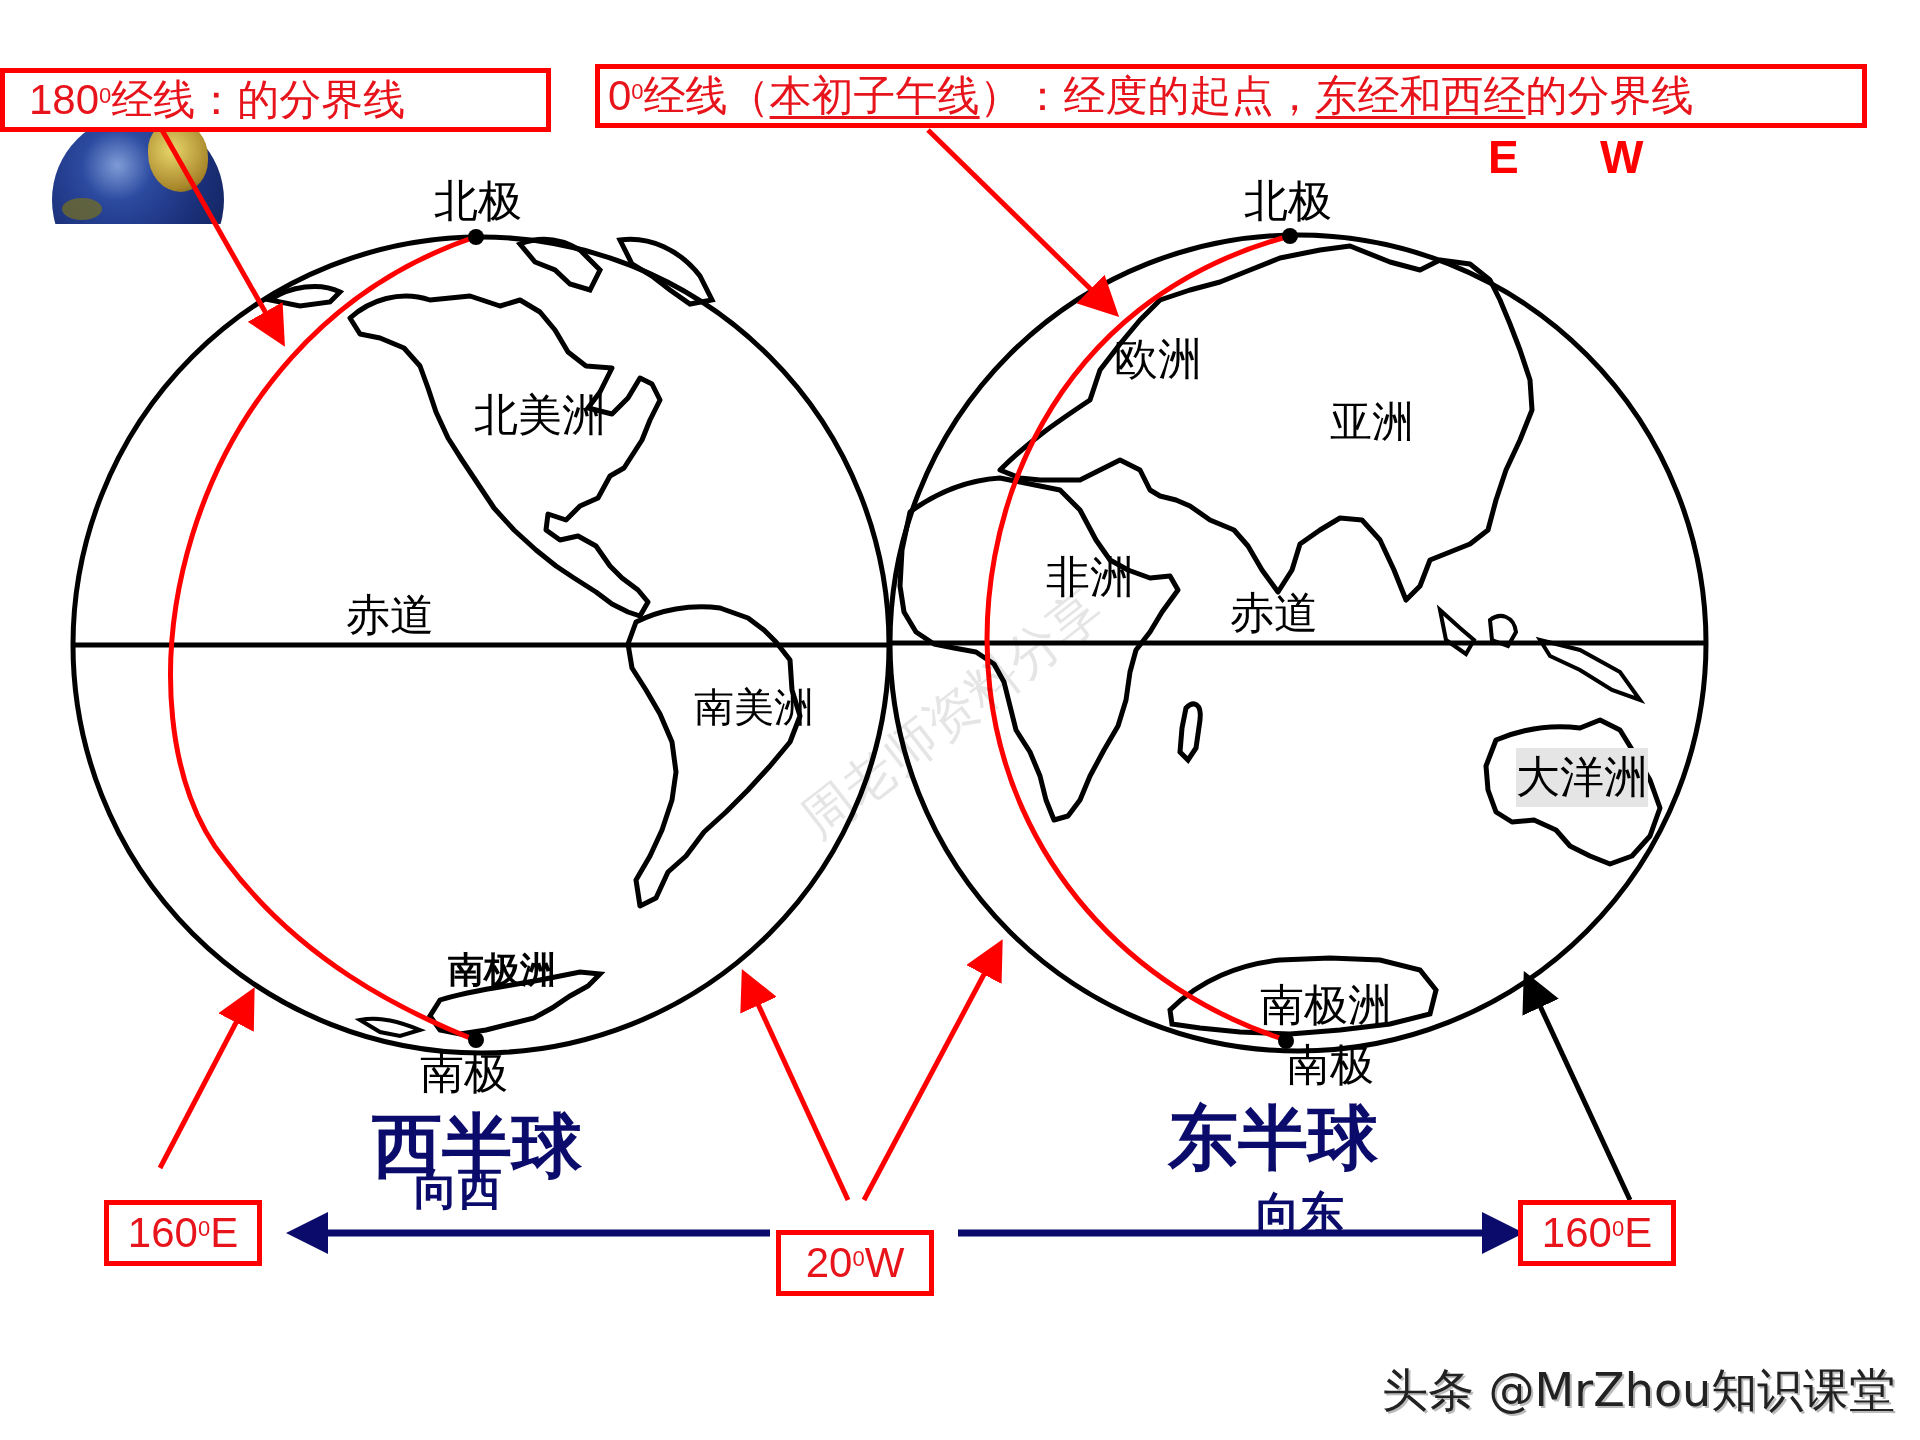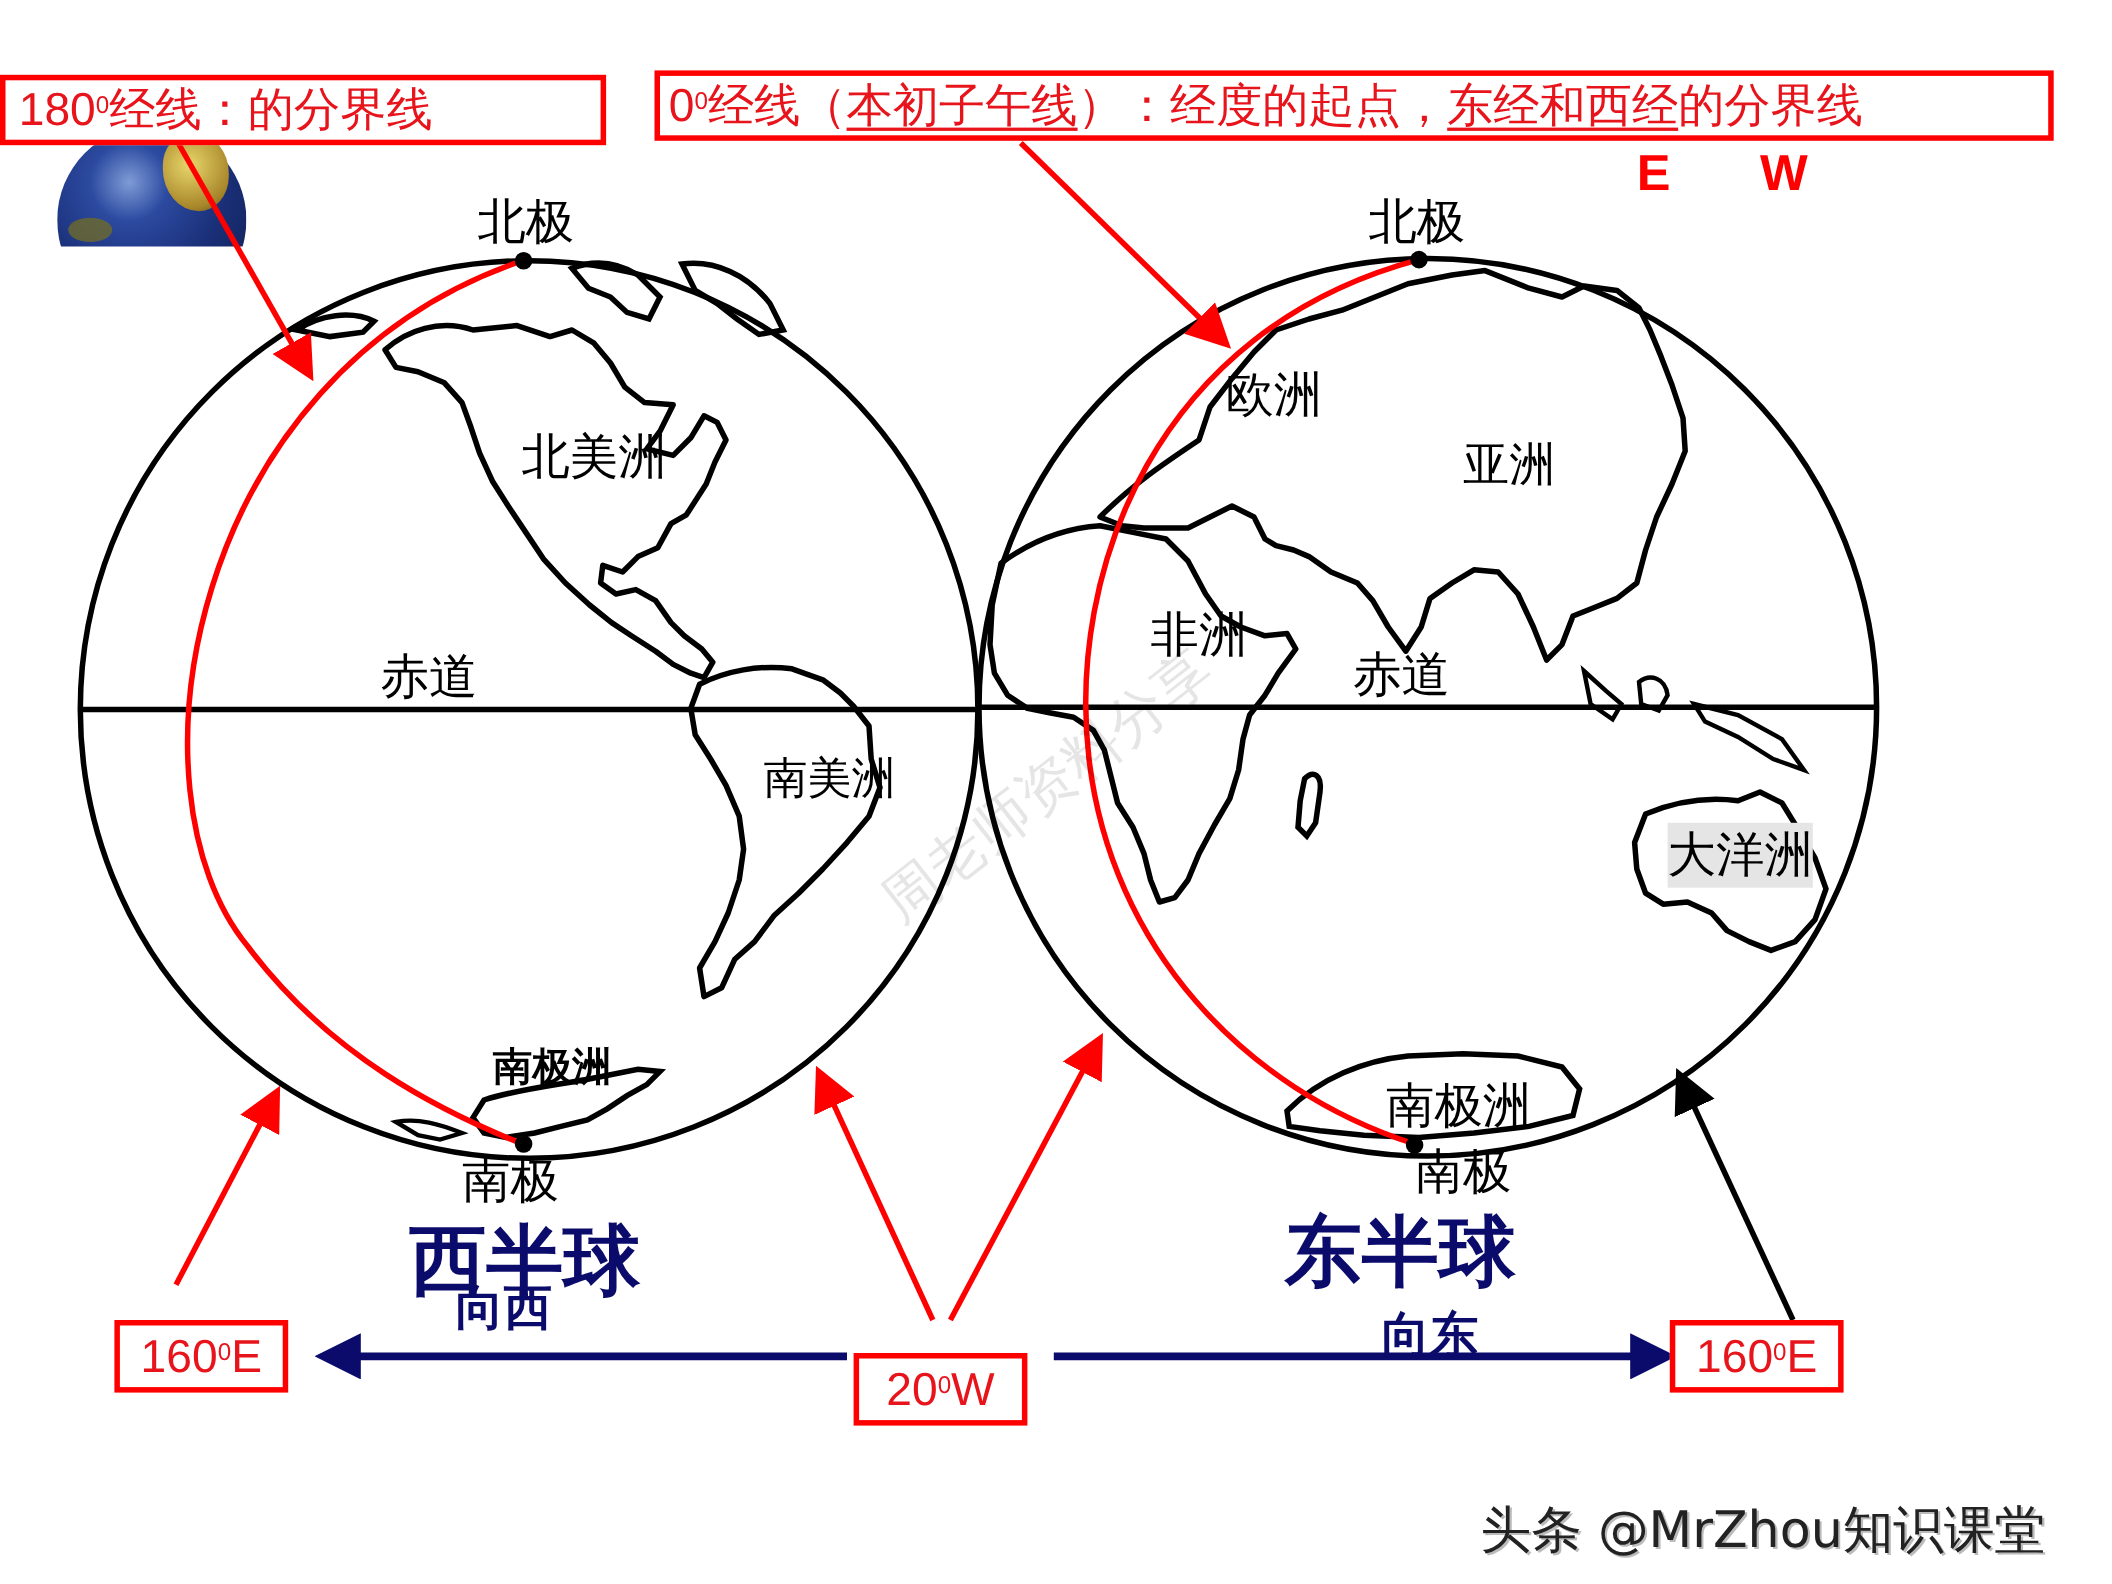--- a/index.html
+++ b/index.html
@@ -5,21 +5,21 @@
   html,body{margin:0;padding:0;background:#fff;}
   body{width:1920px;height:1440px;position:relative;overflow:hidden;font-family:"DejaVu Serif","Liberation Serif",serif;}
   .abs{position:absolute;}
   .redbox{position:absolute;border:5px solid #ff0000;box-sizing:border-box;background:#fff;color:#e8141c;white-space:nowrap;display:flex;align-items:center;}
   .sans{font-family:"Liberation Sans","DejaVu Sans",sans-serif;}
   .u{text-decoration:underline;text-decoration-thickness:3px;text-underline-offset:6px;}
   .label{position:absolute;color:#000;font-family:"DejaVu Serif","Liberation Serif",serif;white-space:nowrap;}
   .navy{color:#0b0b6b;}
   svg{position:absolute;left:0;top:0;}
   .watermark{position:absolute;color:rgba(0,0,0,0.10);font-family:"DejaVu Sans",sans-serif;font-size:52px;transform:rotate(-38deg);white-space:nowrap;}
-  .credit{position:absolute;font-family:"DejaVu Sans","Liberation Sans",sans-serif;font-size:46px;color:#222;text-shadow:2px 2px 0 #bbb;white-space:nowrap;}
+  .credit{position:absolute;font-family:"DejaVu Sans","Liberation Sans",sans-serif;font-size:46px;color:#222;text-shadow:2px 2px 0 #bbb;white-space:nowrap;margin-left:36px;}
 </style>
 </head>
 <body>
 
 <div class="abs" style="left:52px;top:128px;width:172px;height:96px;overflow:hidden;">
   <div style="position:absolute;left:0;top:-14px;width:172px;height:172px;border-radius:50%;background:radial-gradient(circle at 38% 30%,#7e9bd6 0%,#2c4aa0 22%,#1a2f78 55%,#0d1a48 100%);"></div>
   <div style="position:absolute;left:96px;top:-6px;width:60px;height:70px;border-radius:40% 50% 45% 55%;background:radial-gradient(circle at 40% 40%,#e8d66a,#a8862a 70%,#5e4a18);"></div>
   <div style="position:absolute;left:10px;top:70px;width:40px;height:22px;border-radius:50%;background:#6e6a2a;opacity:.8;"></div>
 </div>
 
@@ -85,21 +85,21 @@
   <line x1="848" y1="1200" x2="746" y2="978" stroke="#ff0000" stroke-width="5" marker-end="url(#redArrow)"></line>
   <line x1="864" y1="1200" x2="998" y2="948" stroke="#ff0000" stroke-width="5" marker-end="url(#redArrow)"></line>
   <line x1="1630" y1="1200" x2="1528" y2="980" stroke="#000" stroke-width="5" marker-end="url(#blackArrow)"></line>
 
   <line x1="770" y1="1233" x2="300" y2="1233" stroke="#0b0b6b" stroke-width="7" marker-end="url(#navyArrowR)"></line>
   <line x1="958" y1="1233" x2="1510" y2="1233" stroke="#0b0b6b" stroke-width="7" marker-end="url(#navyArrowR)"></line>
 </svg>
 
 <div class="watermark" style="left:770px;top:680px;">周老师资料分享</div>
 
-<div class="redbox" style="left:0;top:68px;width:551px;height:64px;padding-left:12px;font-size:42px;">
+<div class="redbox" style="left:0;top:68px;width:551px;height:64px;padding-left:24px;font-size:42px;">
   <span class="sans">180</span>
     <sup class="sans" style="font-size:22px;position:relative;top:-4px;">0</sup>
     <span>经线：的分界线</span>
 </div>
 
 <div class="redbox" style="left:595px;top:64px;width:1272px;height:64px;padding-left:8px;font-size:42px;">
   <span class="sans">0</span>
     <sup class="sans" style="font-size:22px;position:relative;top:-4px;">0</sup>
     <span>经线（</span>
     <span class="u">本初子午线</span>

